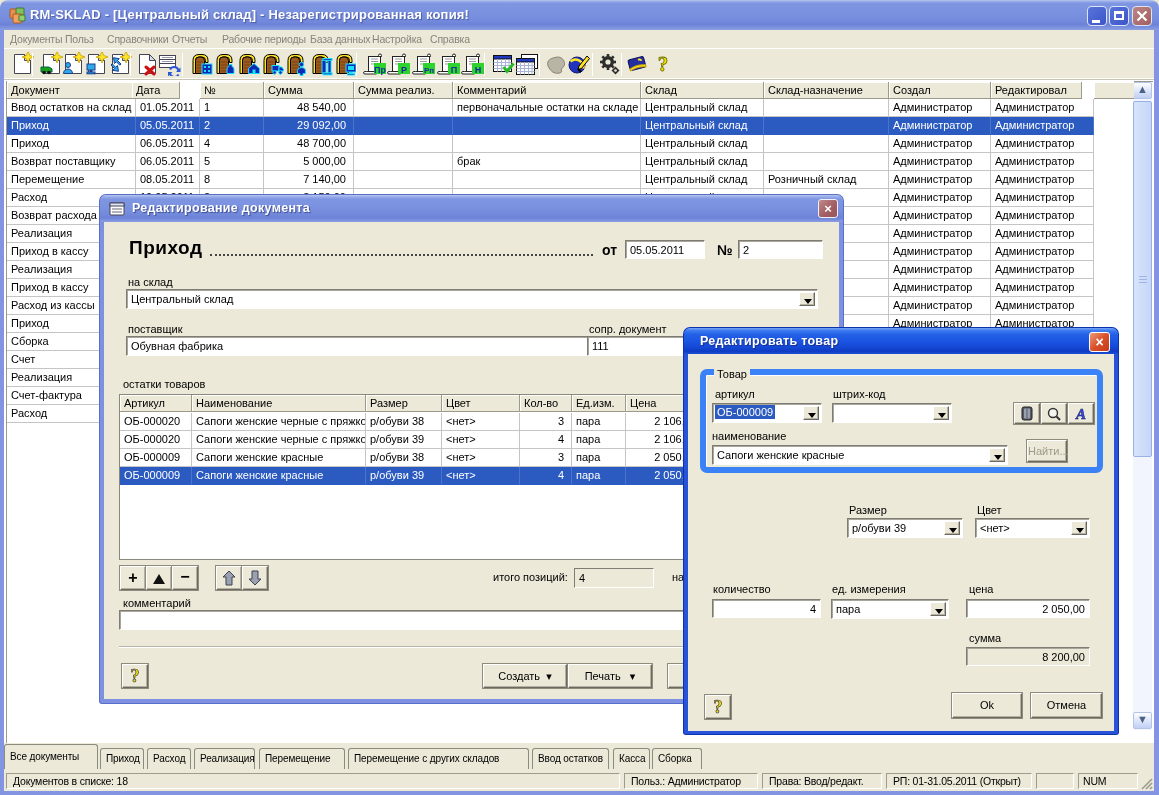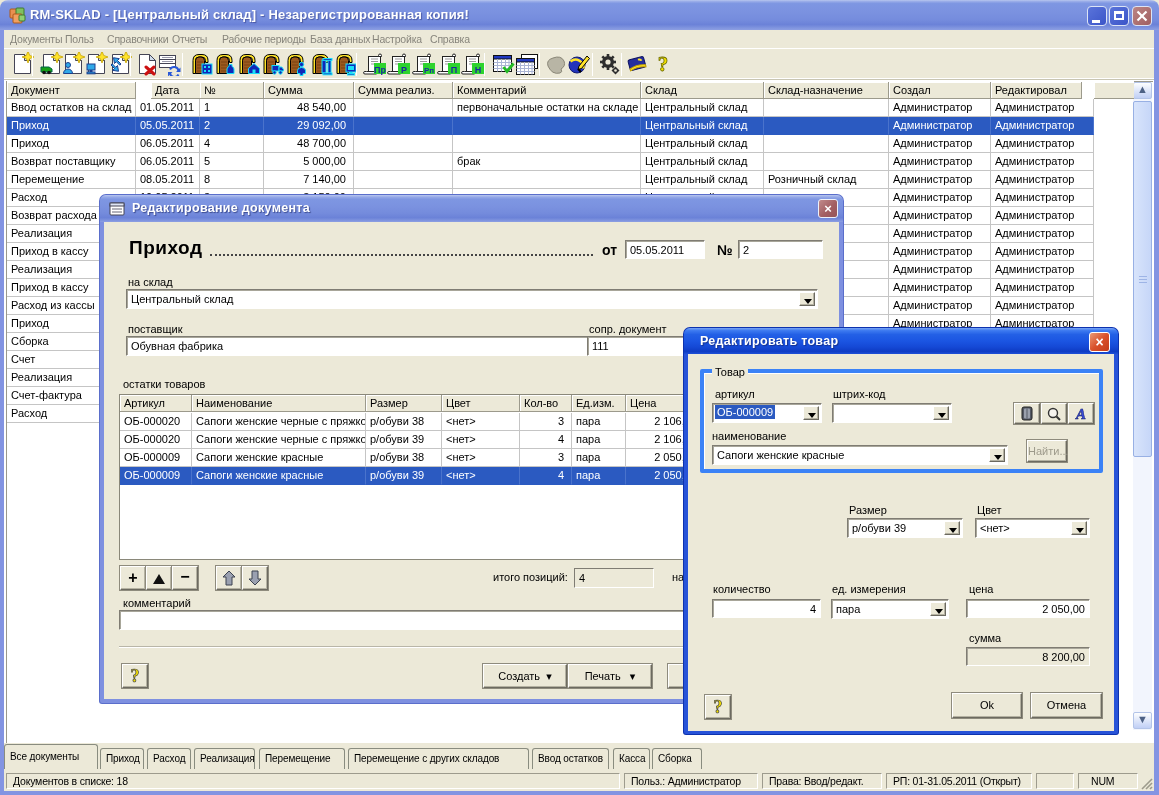--- a/index.html
+++ b/index.html
@@ -37,21 +37,21 @@
 #tabline{left:4px;top:743px;width:1150px;height:1px;background:#fff}
 #statusbar{left:4px;top:771px;width:1150px;height:20px;background:#ece9d8}
 .sfield{top:2px;height:16px;border:1px solid;border-color:#9d9b8d #fff #fff #9d9b8d;padding:1px 0 0 6px;font-size:10.5px;letter-spacing:-0.2px;white-space:nowrap;overflow:hidden}
 
 .dlg-title-text{color:#fff;font-size:12.5px;font-weight:bold;letter-spacing:0.3px;text-shadow:1px 1px 1px rgba(20,30,90,.6)}
 .inset{border:1px solid;border-color:#7f7c73 #fff #fff #7f7c73;box-shadow:inset 1px 1px 0 #a8a69a;background:#fff}
 .combo-arrow{position:absolute;right:2px;top:2px;bottom:2px;width:16px;background:#ece9d8;border:1px solid;border-color:#fff #6c6a60 #6c6a60 #fff;box-shadow:inset -1px -1px 0 #b5b2a2;text-align:center}
 .combo-arrow:after{content:"";position:absolute;left:4px;top:6px;border:4px solid transparent;border-top:5px solid #000}
 .xpbtn{background:#ece9d8;border:1px solid;border-color:#fff #6c6a60 #6c6a60 #fff;box-shadow:inset -1px -1px 0 #b5b2a2,0 0 0 1px #8e8b7d;text-align:center;font-size:11px}
 .glabel{font-size:11px;color:#000}
-.groupbox{border:4px solid #3b82f6;border-radius:2px;box-shadow:1px 1px 0 #fff inset}
+.groupbox{border:6px solid #3b82f6;border-radius:7px;box-shadow:1px 1px 0 #fff inset}
 .gcap{position:absolute;top:-7px;left:8px;background:#ece9d8;padding:0 3px;font-size:11px}
 </style></head>
 <body>
 
 <div id="titlebar" class="abs"></div>
 <div class="abs" id="titleicon" style="left:7px;top:6px;width:18px;height:18px"></div>
 <div id="titletext" class="abs">RM-SKLAD - [Центральный склад] - Незарегистрированная копия!</div>
 <div class="abs capbtn" style="left:1087px;background:linear-gradient(135deg,#5a74da,#3b55c8)">
     <div class="abs" style="left:4px;top:13px;width:8px;height:3px;background:#fff"></div>
   </div>
@@ -318,21 +318,21 @@
  <div id="sthumb" class="abs">
       <div class="abs" style="left:5px;top:174px;width:8px;height:1px;background:#9db4e6;box-shadow:0 3px 0 #9db4e6,0 6px 0 #9db4e6"></div>
     </div>
  <div class="abs sbtn" style="top:630px">▼</div>
 </div>
 
 <div class="abs" style="left:6px;top:81px;width:1147px;height:1px;background:#9c9a8c"></div>
 <div class="abs" style="left:6px;top:81px;width:1px;height:662px;background:#9c9a8c"></div>
 <div id="thead" class="abs" style="left:7px;top:80px;width:1127px;height:19px;background:#fff">
  <div class="abs hcell" style="left:0;width:129px">Документ</div>
- <div class="abs hcell" style="left:144px;width:60px">Дата</div>
+ <div class="abs hcell" style="left:125px;width:48px">Дата</div>
  <div class="abs hcell" style="left:193px;width:64px">№</div>
  <div class="abs hcell" style="left:257px;width:90px">Сумма</div>
  <div class="abs hcell" style="left:347px;width:99px">Сумма реализ.</div>
  <div class="abs hcell" style="left:446px;width:188px">Комментарий</div>
  <div class="abs hcell" style="left:634px;width:123px">Склад</div>
  <div class="abs hcell" style="left:757px;width:125px">Склад-назначение</div>
  <div class="abs hcell" style="left:882px;width:102px">Создал</div>
  <div class="abs hcell" style="left:984px;width:91px">Редактировал</div>
  <div class="abs hcell" style="left:1087px;width:40px;border-right:none"></div>
 </div>
@@ -369,21 +369,21 @@
  <div class="abs tab" style="left:528px;width:77px">Ввод остатков</div>
  <div class="abs tab" style="left:609px;width:37px">Касса</div>
  <div class="abs tab" style="left:648px;width:50px">Сборка</div>
 </div>
 <div id="statusbar" class="abs">
  <div class="abs sfield" style="left:2px;width:614px">Документов в списке: 18</div>
  <div class="abs sfield" style="left:620px;width:134px">Польз.: Администратор</div>
  <div class="abs sfield" style="left:758px;width:120px">Права: Ввод/редакт.</div>
  <div class="abs sfield" style="left:882px;width:146px">РП: 01-31.05.2011 (Открыт)</div>
  <div class="abs sfield" style="left:1032px;width:38px"></div>
- <div class="abs sfield" style="left:1074px;width:60px;padding-left:12px">NUM</div>
+ <div class="abs sfield" style="left:1074px;width:60px;padding-left:4px">NUM</div>
  <svg class="abs" style="left:1136px;top:6px" width="13" height="13">
       <g stroke="#9d9b8d" stroke-width="1.6">
         <line x1="12" y1="2" x2="2" y2="12"></line>
         <line x1="12" y1="6" x2="6" y2="12"></line>
         <line x1="12" y1="10" x2="10" y2="12"></line>
       </g>
     </svg>
 </div>
 
 <div id="dlg1" class="abs" style="left:100px;top:195px;width:743px;height:508px;background:#7e90e0;border-radius:6px 6px 2px 2px;box-shadow:0 0 0 1px #5a6ecb">

